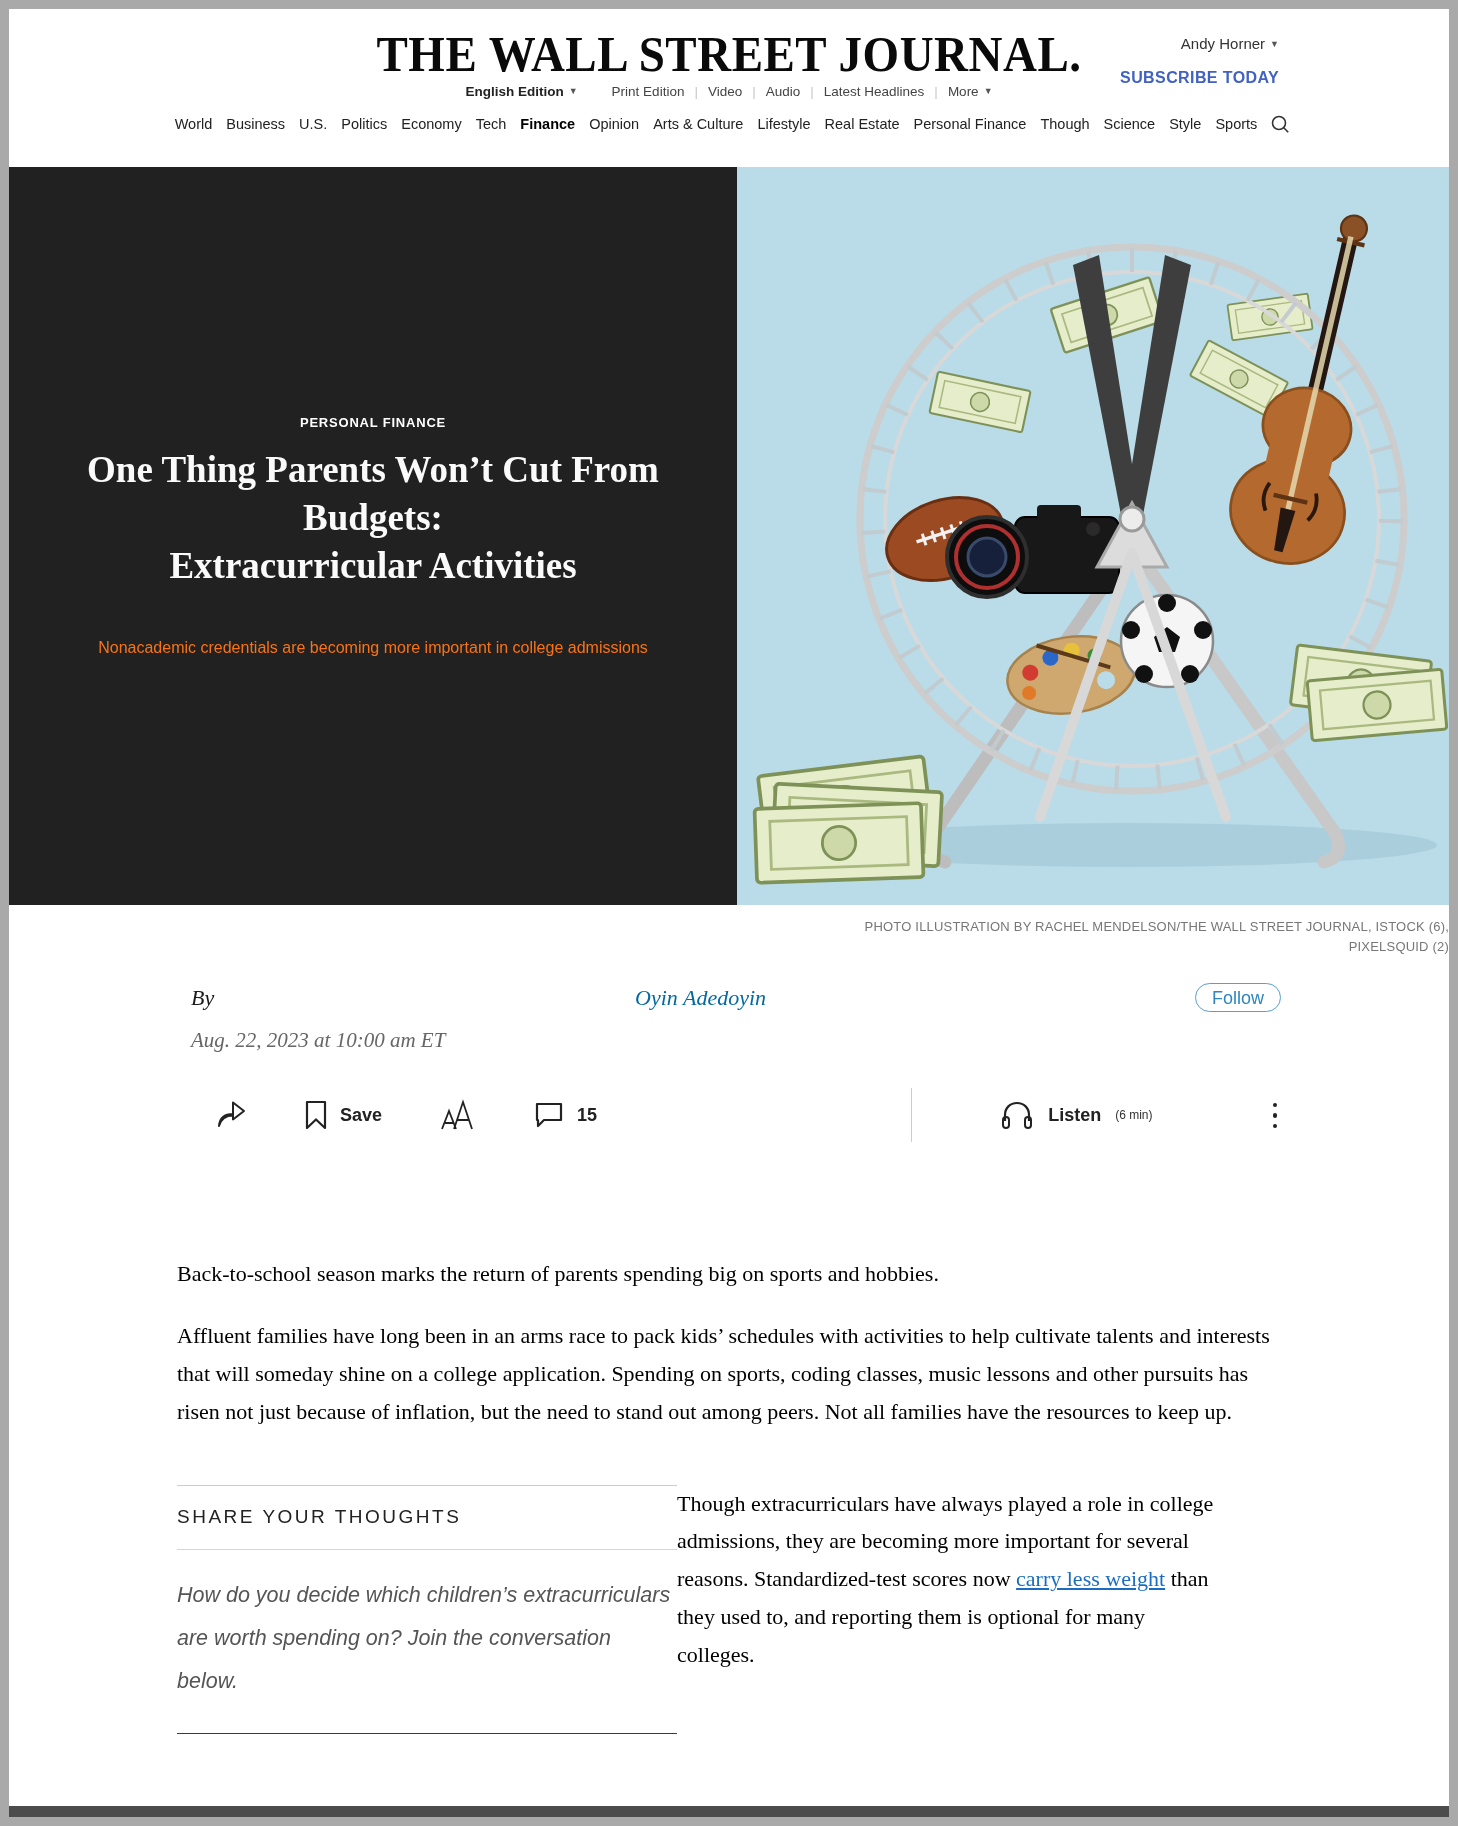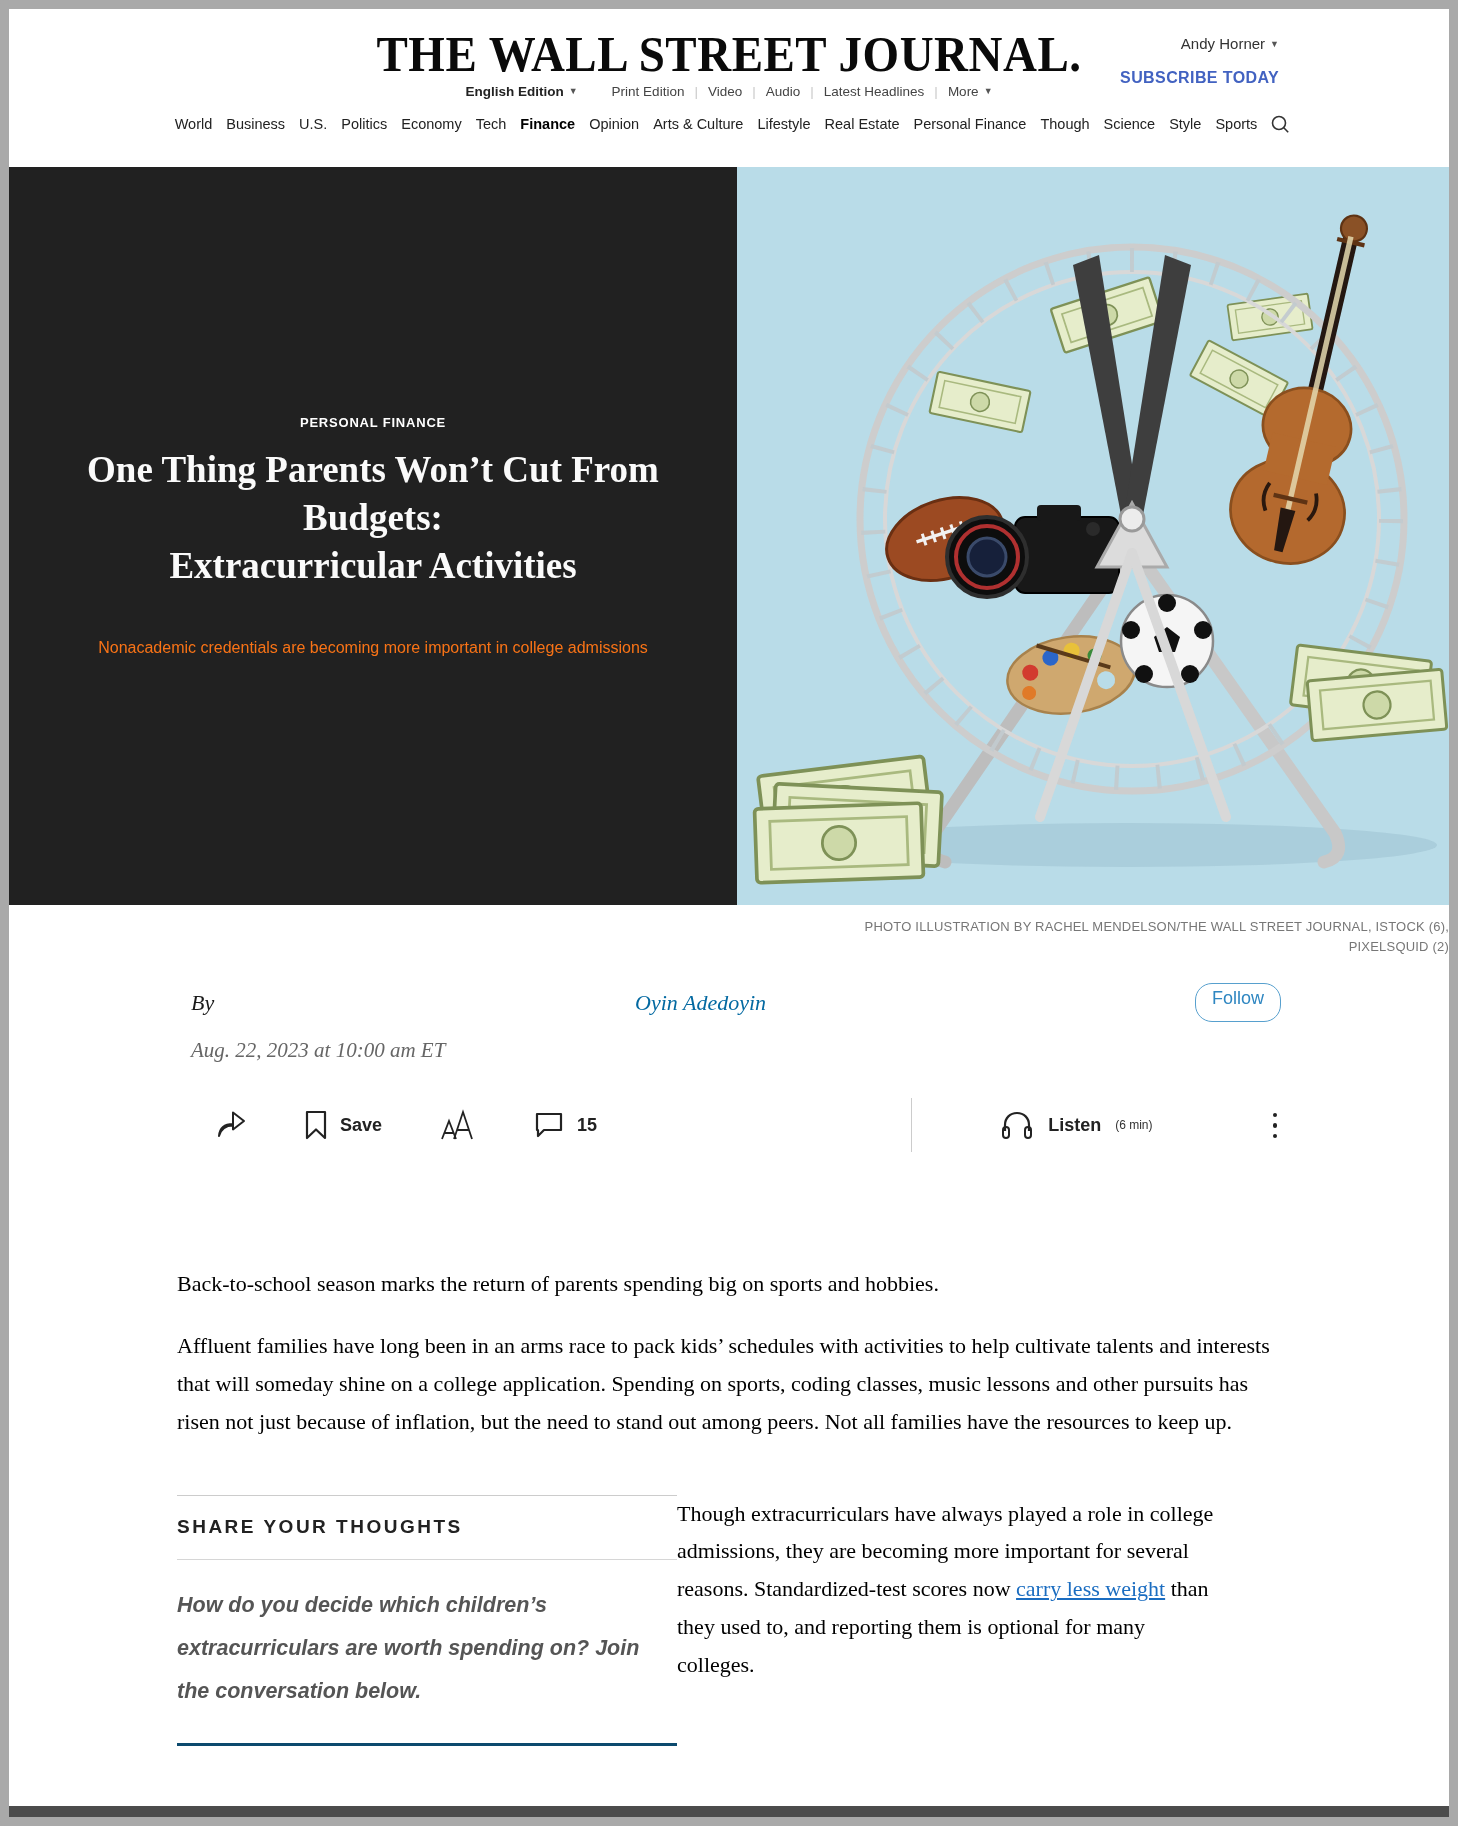--- a/index.html
+++ b/index.html
@@ -35,39 +35,39 @@
 
   
   .caption{width:1440px;text-align:right;margin-top:12px;font-size:13px;color:#777;line-height:1.55;letter-spacing:.2px;}
 
   
   .article-head{width:1104px;margin:26px auto 0;}
   .byline{padding-left:14px;display:flex;align-items:center;font-family:"Liberation Serif",serif;
           font-style:italic;font-size:22px;color:#1a1a1a;justify-content:space-between;}
   .author{color:#0369a1;margin-left:8px;cursor:pointer;}
   .follow-btn{margin-left:16px;font-style:normal;font-family:"Liberation Sans",sans-serif;font-size:18px;
-              color:#2e86c1;border:1.5px solid #57a0ce;border-radius:17px;padding:4px 16px 12px;background:#fff;cursor:pointer;}
+              color:#2e86c1;border:1.5px solid #57a0ce;border-radius:17px;padding:4px 16px 2px;background:#fff;cursor:pointer;}
   .pub-date{padding-left:14px;margin-top:16px;font-family:"Liberation Serif",serif;font-style:italic;font-size:21px;color:#666;}
   .toolbar{margin-top:34px;padding-left:38px;display:flex;align-items:center;height:56px;}
   .tool{display:flex;align-items:center;gap:13px;margin-right:58px;cursor:pointer;}
   .tool-label{font-weight:700;font-size:18px;color:#222;}
   .toolbar-right{margin-left:auto;display:flex;align-items:center;gap:40px;}
   .vdiv{width:1px;height:54px;background:#ccc;margin-right:48px;}
   .listen{display:flex;align-items:center;gap:14px;cursor:pointer;}
   .duration{font-size:12px;color:#333;}
   .kebab{margin-left:76px;display:flex;flex-direction:column;gap:6px;cursor:pointer;padding:4px;}
   .kebab i{width:4.5px;height:4.5px;border-radius:50%;background:#222;}
 
   
   .article-body{width:1104px;margin:16px auto;font-family:"Liberation Serif",serif;font-size:22px;color:#000;}
   .article-body p{margin:0;line-height:1.72;}
   .p1{margin-top:112px !important;}
   .p2{margin-top:24px !important;}
   .cols{margin-top:54px;display:flex;align-items:flex-start;}
-  .share-box{width:500px;border-top:1px solid #ccc;border-bottom:3px solid #0c4a6e;font-family:"Liberation Sans",sans-serif;font-weight:bold;}
+  .share-box{width:500px;border-top:1px solid #ccc;border-bottom:1px solid #0c4a6e;font-family:"Liberation Sans",sans-serif;}
   .share-title{font-size:19px;letter-spacing:2.5px;color:#222;padding:20px 0 21px;}
   .share-divider{border-top:1px solid #d6d6d6;}
   .share-question{font-style:italic;font-size:21.5px;color:#555;line-height:2.0;padding:24px 0 30px;}
   .right-col{width:546px;margin-left:58px;line-height:1.67;}
   .body-link{color:#1b6dc1;text-decoration:underline;cursor:pointer;}
 
   .bottom-bar{position:absolute;left:0;right:0;bottom:0;height:11px;background:#4c4c4c;}
 </style>
 </head>
 <body>

